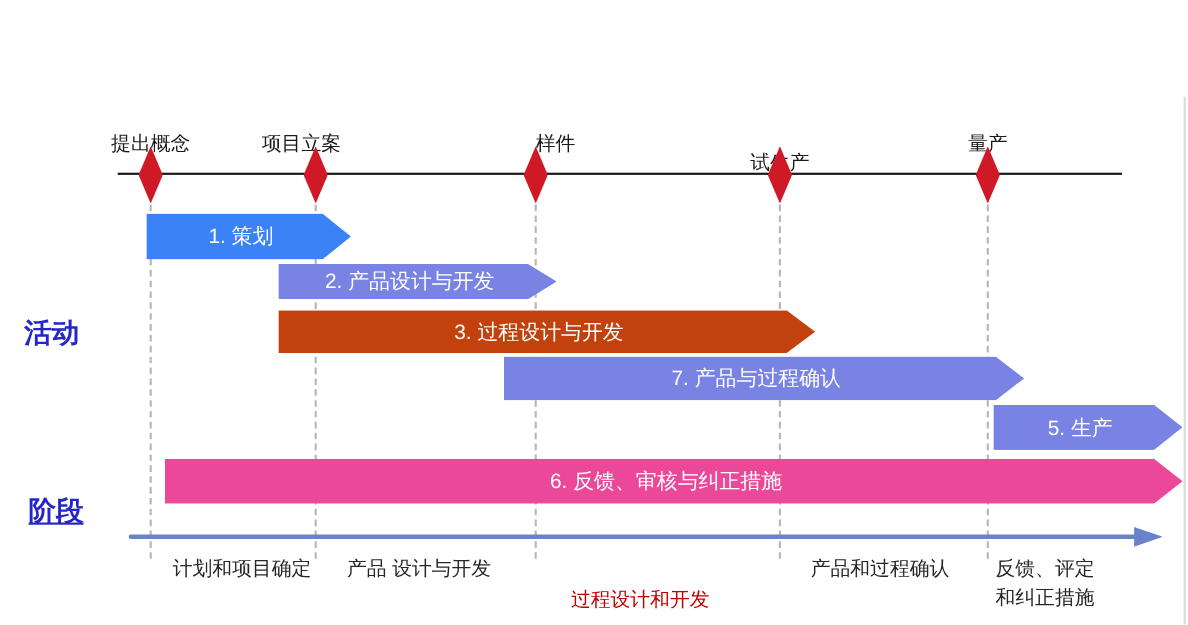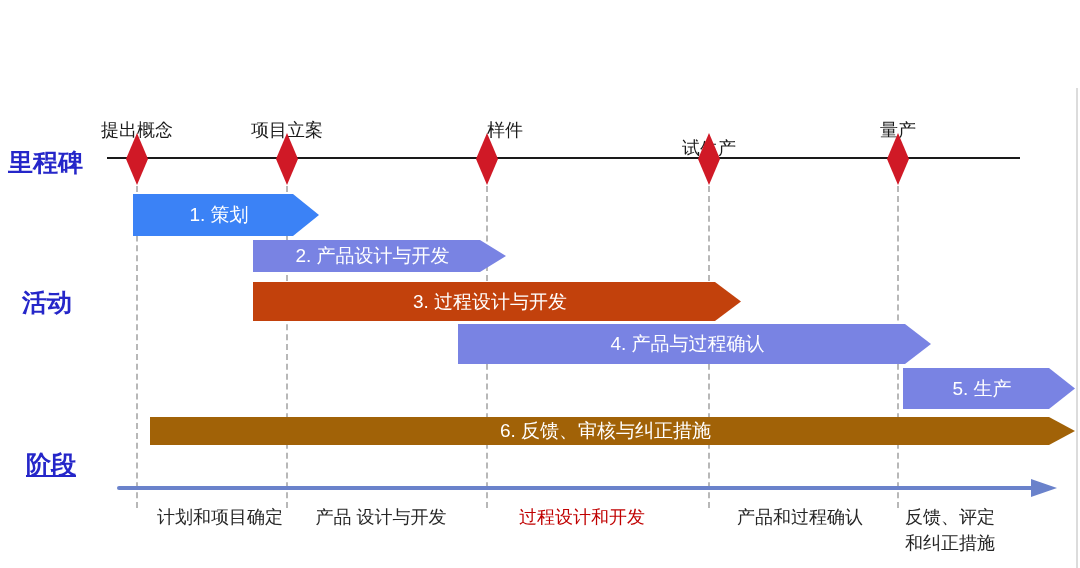--- a/index.html
+++ b/index.html
@@ -50,41 +50,40 @@
     position:absolute;left:1031px;top:479px;width:0;height:0;
     border-left:26px solid #6a82cb;
     border-top:9px solid transparent;
     border-bottom:9px solid transparent;
   }
   .phase-label{
     position:absolute;top:504px;width:220px;text-align:center;
     font-size:18px;font-weight:400;color:#262626;
     white-space:pre-line;line-height:26px;
   }
-  .phase-label.highlighted{color:#c00000;}
+  .phase-label.highlighted{color:#c00000;margin-top:28px;}
   .edge-line{
     position:absolute;left:1076px;top:88px;width:2px;height:480px;background:#dcdcdc;
   }
 </style>
 </head>
 <body>
 
 <div class="slide">
 
-  <div class="row-label milestone-row-label">里程碑</div>
   <div class="row-label activity-row-label">活动</div>
   <div class="row-label phase-row-label">阶段</div>
 
   <div class="timeline"></div>
 
   <div id="milestones-layer">
       <div class="milestone-label" style="left: 67px;">提出概念</div>
       <div class="diamond" style="left: 126px; background: rgb(208, 25, 38);"></div>
       <div class="guide-line" style="left: 136px;"></div>
-      <div class="milestone-label" style="left: 217px;">项目立案</div>
+      <div class="milestone-label" style="left: 204px;">项目立案</div>
       <div class="diamond" style="left: 276px; background: rgb(208, 25, 38);"></div>
       <div class="guide-line" style="left: 286px;"></div>
       <div class="milestone-label" style="left: 435px;">样件</div>
       <div class="diamond" style="left: 476px; background: rgb(208, 25, 38);"></div>
       <div class="guide-line" style="left: 486px;"></div>
       <div class="milestone-label" style="left: 639px; margin-top: 18px;">试生产</div>
       <div class="diamond" style="left: 698px; background: rgb(208, 25, 38);"></div>
       <div class="guide-line" style="left: 708px;"></div>
       <div class="milestone-label" style="left: 828px;">量产</div>
       <div class="diamond" style="left: 887px; background: rgb(208, 25, 38);"></div>
@@ -94,26 +93,26 @@
       <div class="bar" style="left: 133px; top: 194px; width: 186px; height: 42px; background: #3b82f6;">
         <span class="bar-label" style="color: rgb(255, 255, 255);">1. 策划</span>
       </div>
       <div class="bar" style="left: 253px; top: 240px; width: 253px; height: 32px; background: rgb(121, 131, 227);">
         <span class="bar-label" style="color: rgb(255, 255, 255);">2. 产品设计与开发</span>
       </div>
       <div class="bar" style="left: 253px; top: 282px; width: 488px; height: 39px; background: #c2410c;">
         <span class="bar-label" style="color: rgb(255, 255, 255);">3. 过程设计与开发</span>
       </div>
       <div class="bar" style="left: 458px; top: 324px; width: 473px; height: 40px; background: rgb(121, 131, 227);">
-        <span class="bar-label" style="color: rgb(255, 255, 255);">4. 产品与过程确认</span>
+        <span class="bar-label" style="color: rgb(255, 255, 255);">7. 产品与过程确认</span>
       </div>
       <div class="bar" style="left: 903px; top: 368px; width: 172px; height: 41px; background: rgb(121, 131, 227);">
         <span class="bar-label" style="color: rgb(255, 255, 255);">5. 生产</span>
       </div>
-      <div class="bar" style="left: 150px; top: 417px; width: 925px; height: 28px; background: #a16207;">
+      <div class="bar" style="left: 150px; top: 417px; width: 925px; height: 41px; background: #ec4899;">
         <span class="bar-label" style="color: rgb(255, 255, 255);">6. 反馈、审核与纠正措施</span>
       </div>
     </div>
 
   <div class="axis-line"></div>
   <div class="axis-head"></div>
 
   <div id="phases-layer">
       <div class="phase-label" style="left: 110px;">计划和项目确定</div>
       <div class="phase-label" style="left: 271px;">产品 设计与开发</div>

